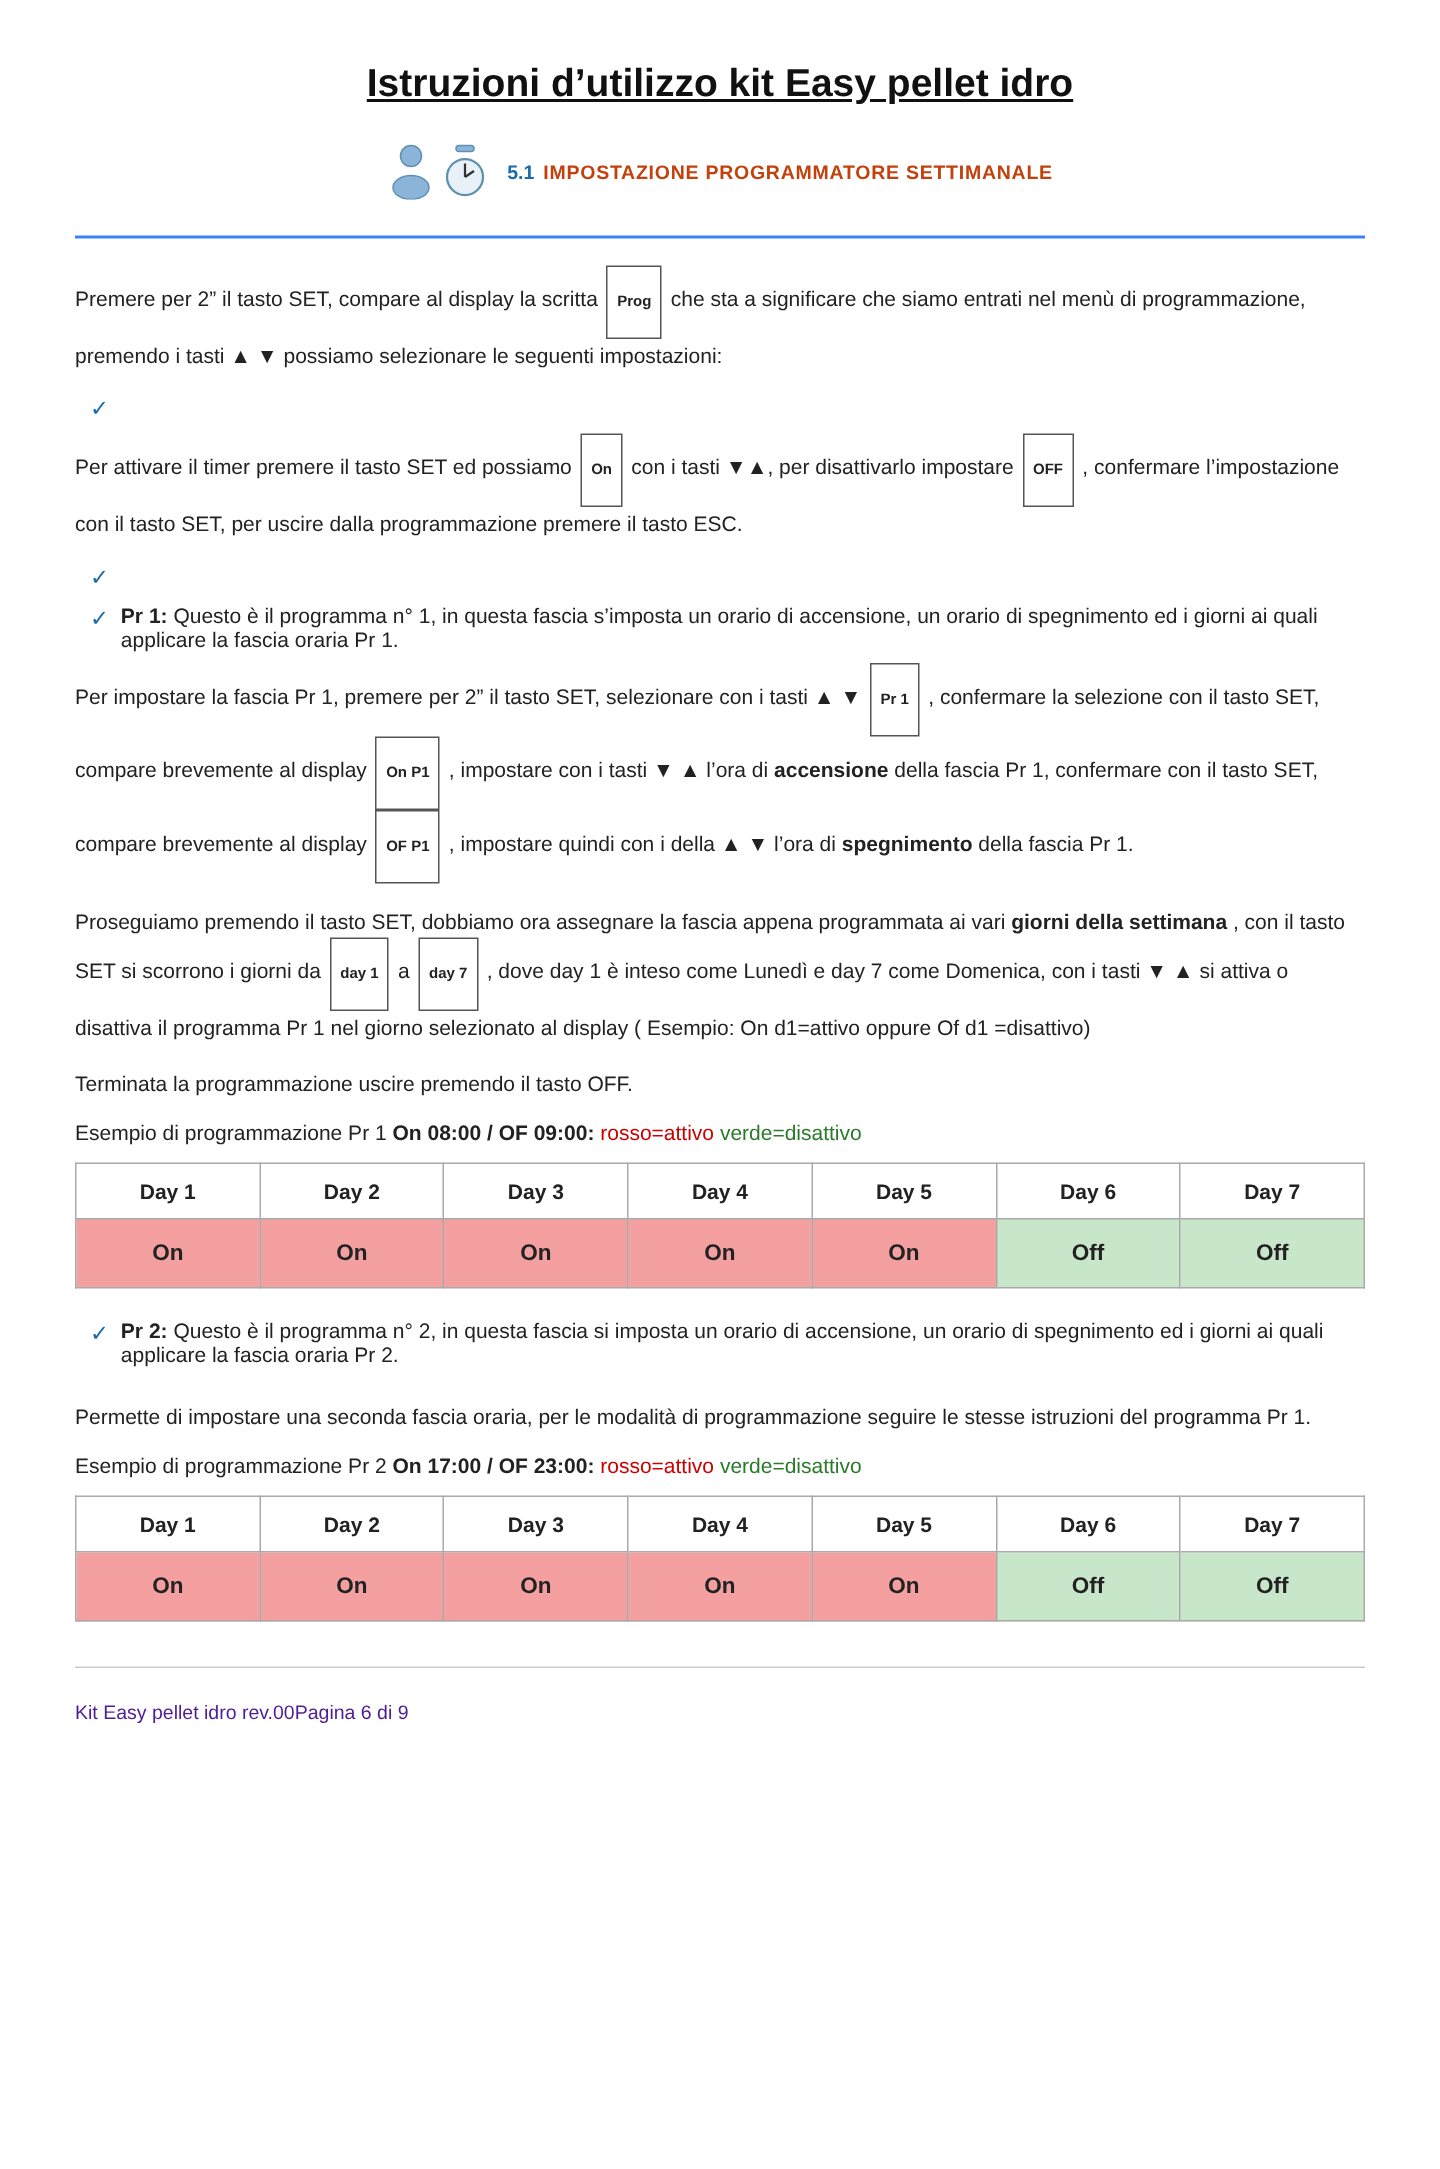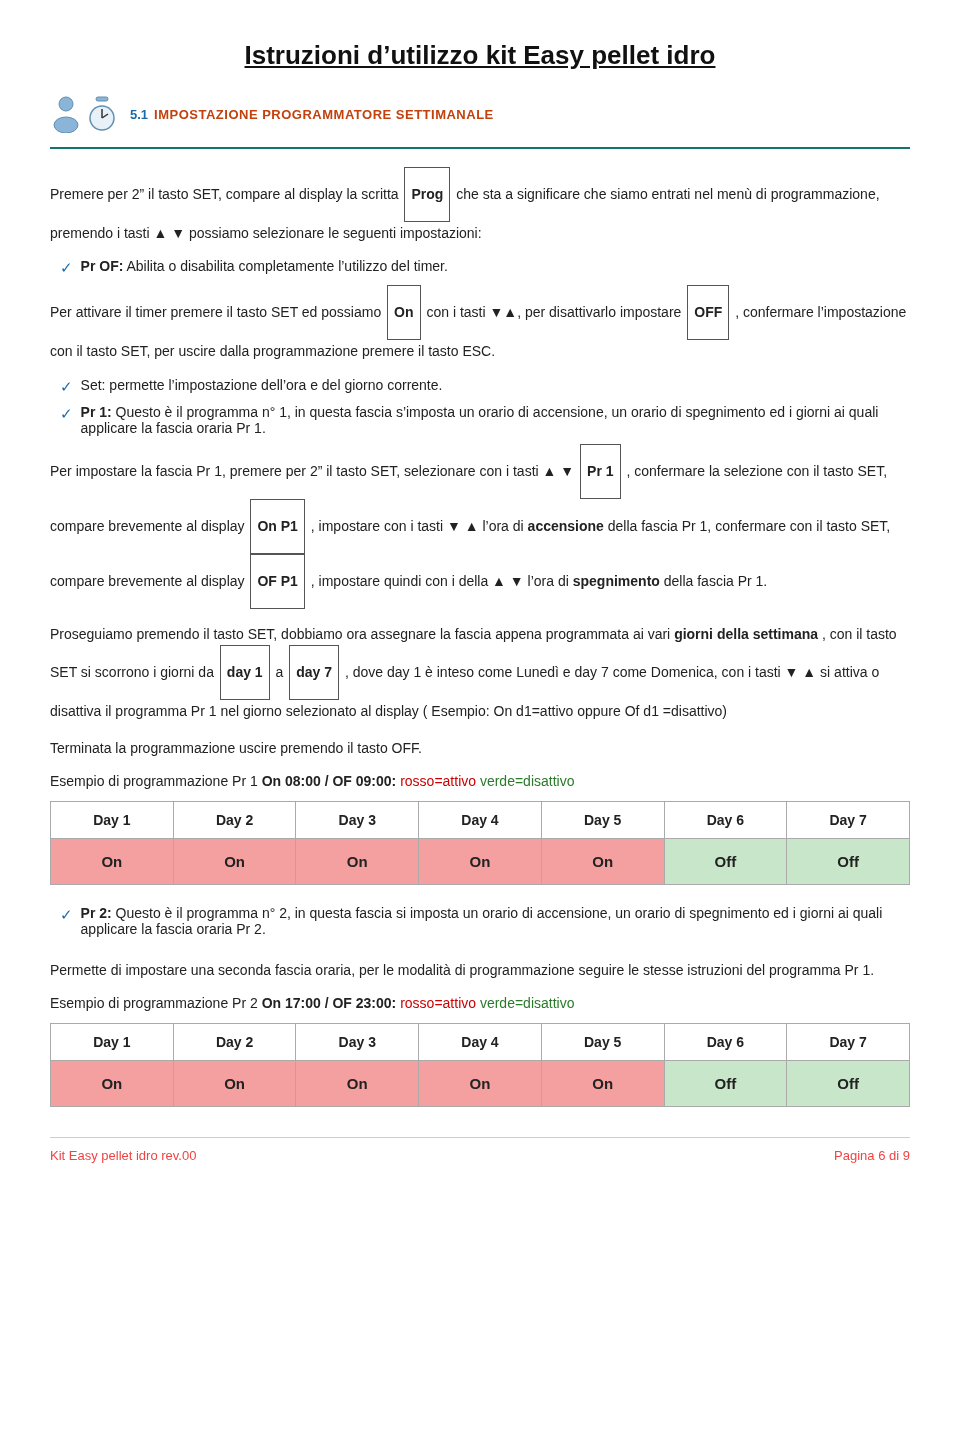--- a/index.html
+++ b/index.html
@@ -16,23 +16,24 @@
       text-align: center;
       font-size: 26px;
       font-weight: bold;
       margin-bottom: 24px;
       color: #111;
       text-decoration: underline;
     }
     .section-header {
       display: flex;
       align-items: center;
-      border-bottom: 2px solid #0f766e;
-      padding-bottom: 14px;
+      border-bottom: 2px solid #3b82f6;
+      padding-bottom: 24px;
       margin-bottom: 18px;
+      justify-content: center;
     }
     .section-header .icons {
       display: flex;
       align-items: center;
       margin-right: 14px;
     }
     .icon-person {
       width: 32px;
       height: 38px;
       margin-right: 6px;
@@ -65,21 +66,21 @@
       color: #1a6aad;
       margin-right: 8px;
       margin-top: 1px;
       font-size: 15px;
       flex-shrink: 0;
     }
     .inline-box {
       display: inline-block;
       border: 1.5px solid #555;
       padding: 16px 6px;
-      font-size: 14px;
+      font-size: 10px;
       font-weight: bold;
       margin: 0 2px;
       line-height: 1.5;
     }
     table {
       width: 100%;
       border-collapse: collapse;
       margin: 12px 0 20px 0;
       font-size: 14px;
     }
@@ -105,26 +106,26 @@
       background: #c8e6c9;
       color: #222;
       font-weight: bold;
     }
     .example-line {
       margin: 8px 0 10px 0;
       font-size: 14px;
     }
     .footer {
       display: flex;
-      justify-content: space-between;
+      justify-content: flex-start;
       margin-top: 30px;
       font-size: 13px;
-      color: #ef4444;
+      color: #4c1d95;
       border-top: 1px solid #ccc;
-      padding-top: 10px;
+      padding-top: 22px;
     }
     strong {
       font-weight: bold;
     }
   </style>
 </head>
 <body>
 
 <h1>Istruzioni d’utilizzo kit Easy pellet idro</h1>
 
@@ -150,39 +151,34 @@
 <div class="content-block">
   <p>
     <span>Premere per 2” il tasto SET, compare al display la scritta</span>
     <span class="inline-box">Prog</span>
     <span>che sta a significare che siamo entrati nel menù di programmazione, premendo i tasti ▲ ▼ possiamo selezionare le seguenti impostazioni:</span>
   </p>
 </div>
 
 <div class="check-item">
   <span class="check-icon">✓</span>
-  <span>
-    <strong>Pr OF:</strong>
-    <span>Abilita o disabilita completamente l’utilizzo del timer.</span>
-  </span>
 </div>
 
 <div class="content-block">
   <p>
     <span>Per attivare il timer premere il tasto SET ed possiamo</span>
     <span class="inline-box">On</span>
     <span>con i tasti ▼▲, per disattivarlo impostare</span>
     <span class="inline-box">OFF</span>
     <span>, confermare l’impostazione con il tasto SET,  per uscire dalla programmazione premere il tasto ESC.</span>
   </p>
 </div>
 
 <div class="check-item">
   <span class="check-icon">✓</span>
-  <span>Set: permette l’impostazione dell’ora e del giorno corrente.</span>
 </div>
 
 <div class="check-item">
   <span class="check-icon">✓</span>
   <span>
     <strong>Pr 1:</strong>
     <span>Questo è il programma  n° 1, in questa fascia s’imposta un orario di accensione, un orario di spegnimento ed i giorni ai quali applicare la fascia oraria Pr 1.</span>
   </span>
 </div>
 

